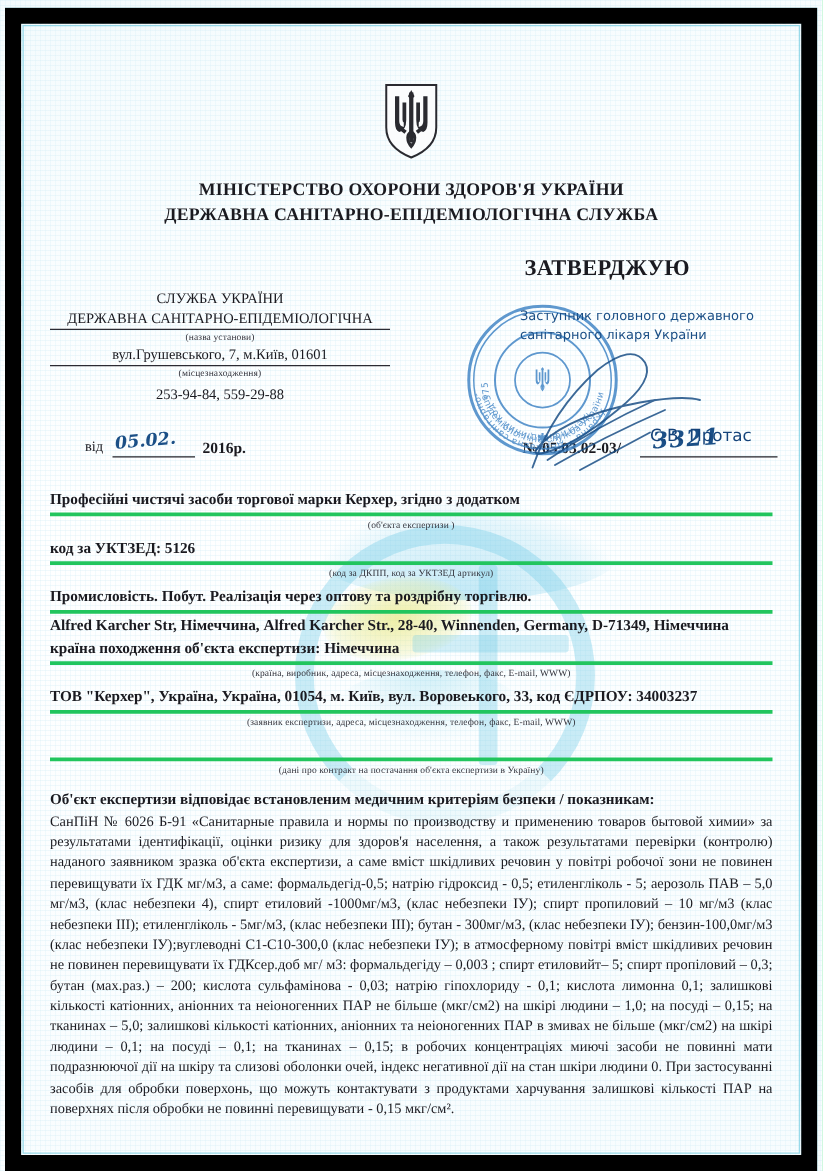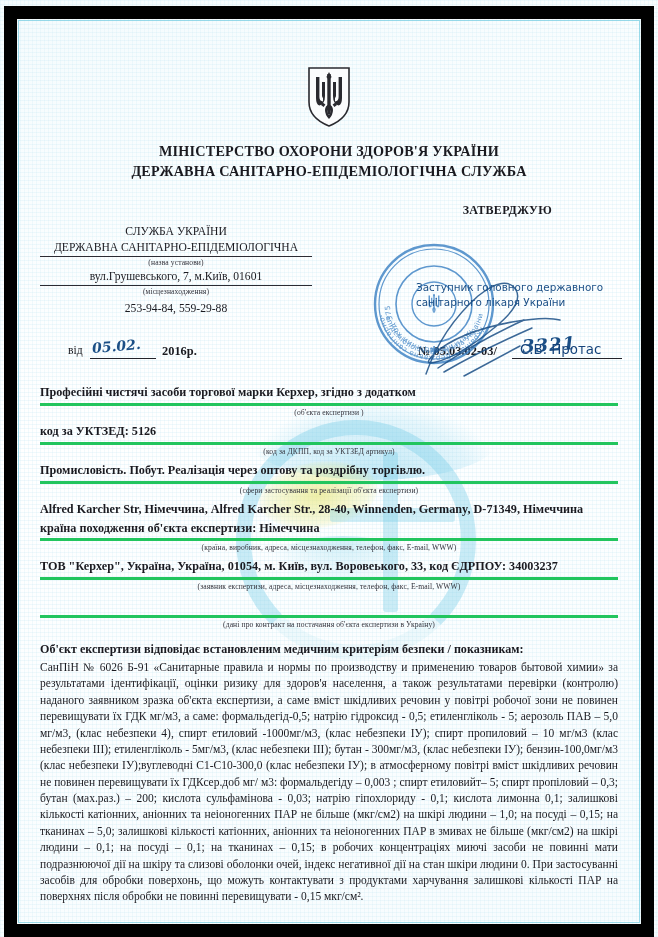--- a/index.html
+++ b/index.html
@@ -123,21 +123,21 @@
     font-size: 14.2px;
     font-weight: bold;
     letter-spacing: 0.2px;
     line-height: 1.38;
     margin-top: 10px;
   }
 
   .approve {
     text-align: right;
     font-weight: bold;
-    font-size: 12px;
+    font-size: 18px;
     margin-top: 22px;
     padding-right: 66px;
     letter-spacing: 0.3px;
   }
 
   
   .issuer {
     margin-top: 6px;
     width: 272px;
     text-align: center;
@@ -160,21 +160,20 @@
   
   .signer {
     position: absolute;
     left: 416px; top: 246px;
     width: 215px;
     font-family: "DejaVu Sans", "Liberation Sans", sans-serif;
     font-size: 10.4px;
     line-height: 1.42;
     color: #1b4f86;
     z-index: 8;
-    margin-top: 34px;
   }
   .sign-name {
     position: absolute;
     left: 520px; top: 342px;
     font-family: "DejaVu Sans", "Liberation Sans", sans-serif;
     font-size: 13.4px;
     color: #15437a;
     z-index: 8;
   }
 
@@ -338,21 +337,20 @@
         <div class="cap">(об'єкта експертизи )</div>
       </div>
 
       <div class="field">
         <div class="val">код за УКТЗЕД: 5126</div>
         <div class="cap">(код за ДКПП, код за УКТЗЕД артикул)</div>
       </div>
 
       <div class="field">
         <div class="val">Промисловість. Побут. Реалізація через оптову та роздрібну торгівлю.</div>
-        <div class="cap">(сфери застосування та реалізації об'єкта експертизи)</div>
       </div>
 
       <div class="field">
         <div class="val two" style="border-bottom:none;">Alfred Karcher Str, Німеччина, Alfred Karcher Str., 28-40, Winnenden, Germany, D-71349, Німеччина</div>
         <div class="val two">країна  походження об'єкта експертизи: Німеччина</div>
         <div class="cap">(країна, виробник, адреса,  місцезнаходження,  телефон, факс, E-mail, WWW)</div>
       </div>
 
       <div class="field">
         <div class="val">ТОВ "Керхер", Україна,  Україна, 01054, м. Київ, вул. Воровеького, 33, код ЄДРПОУ: 34003237</div>

